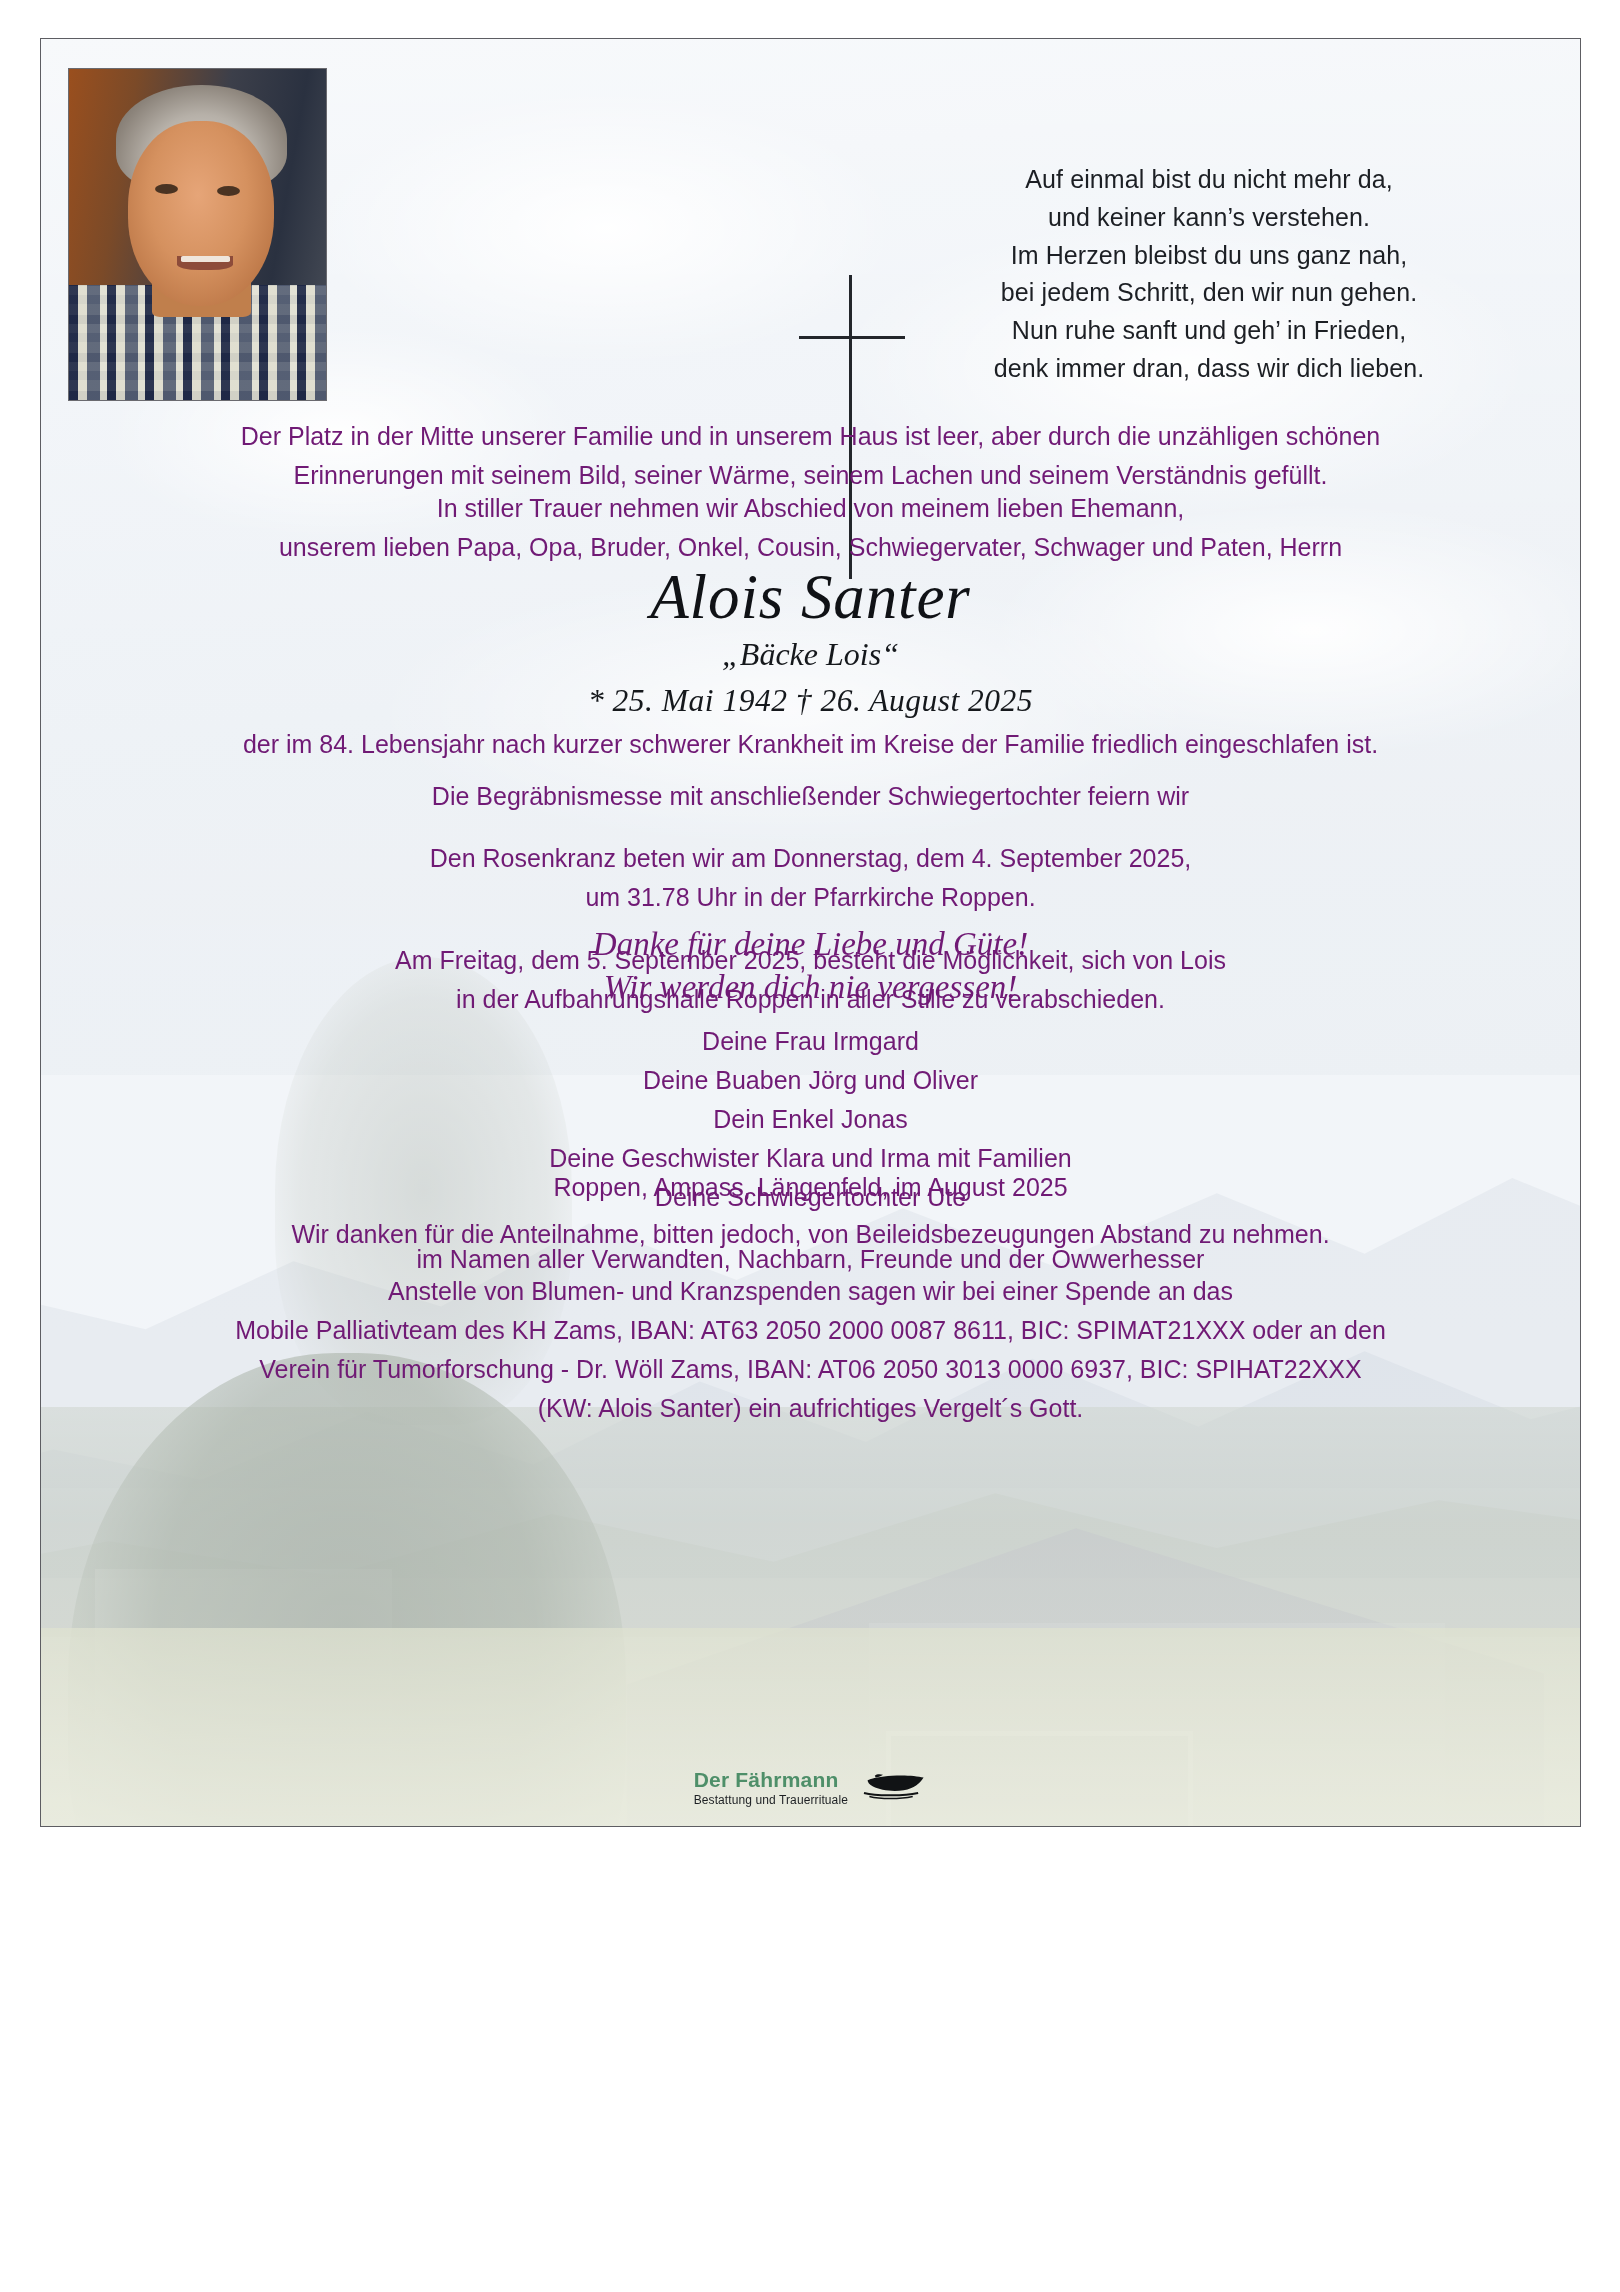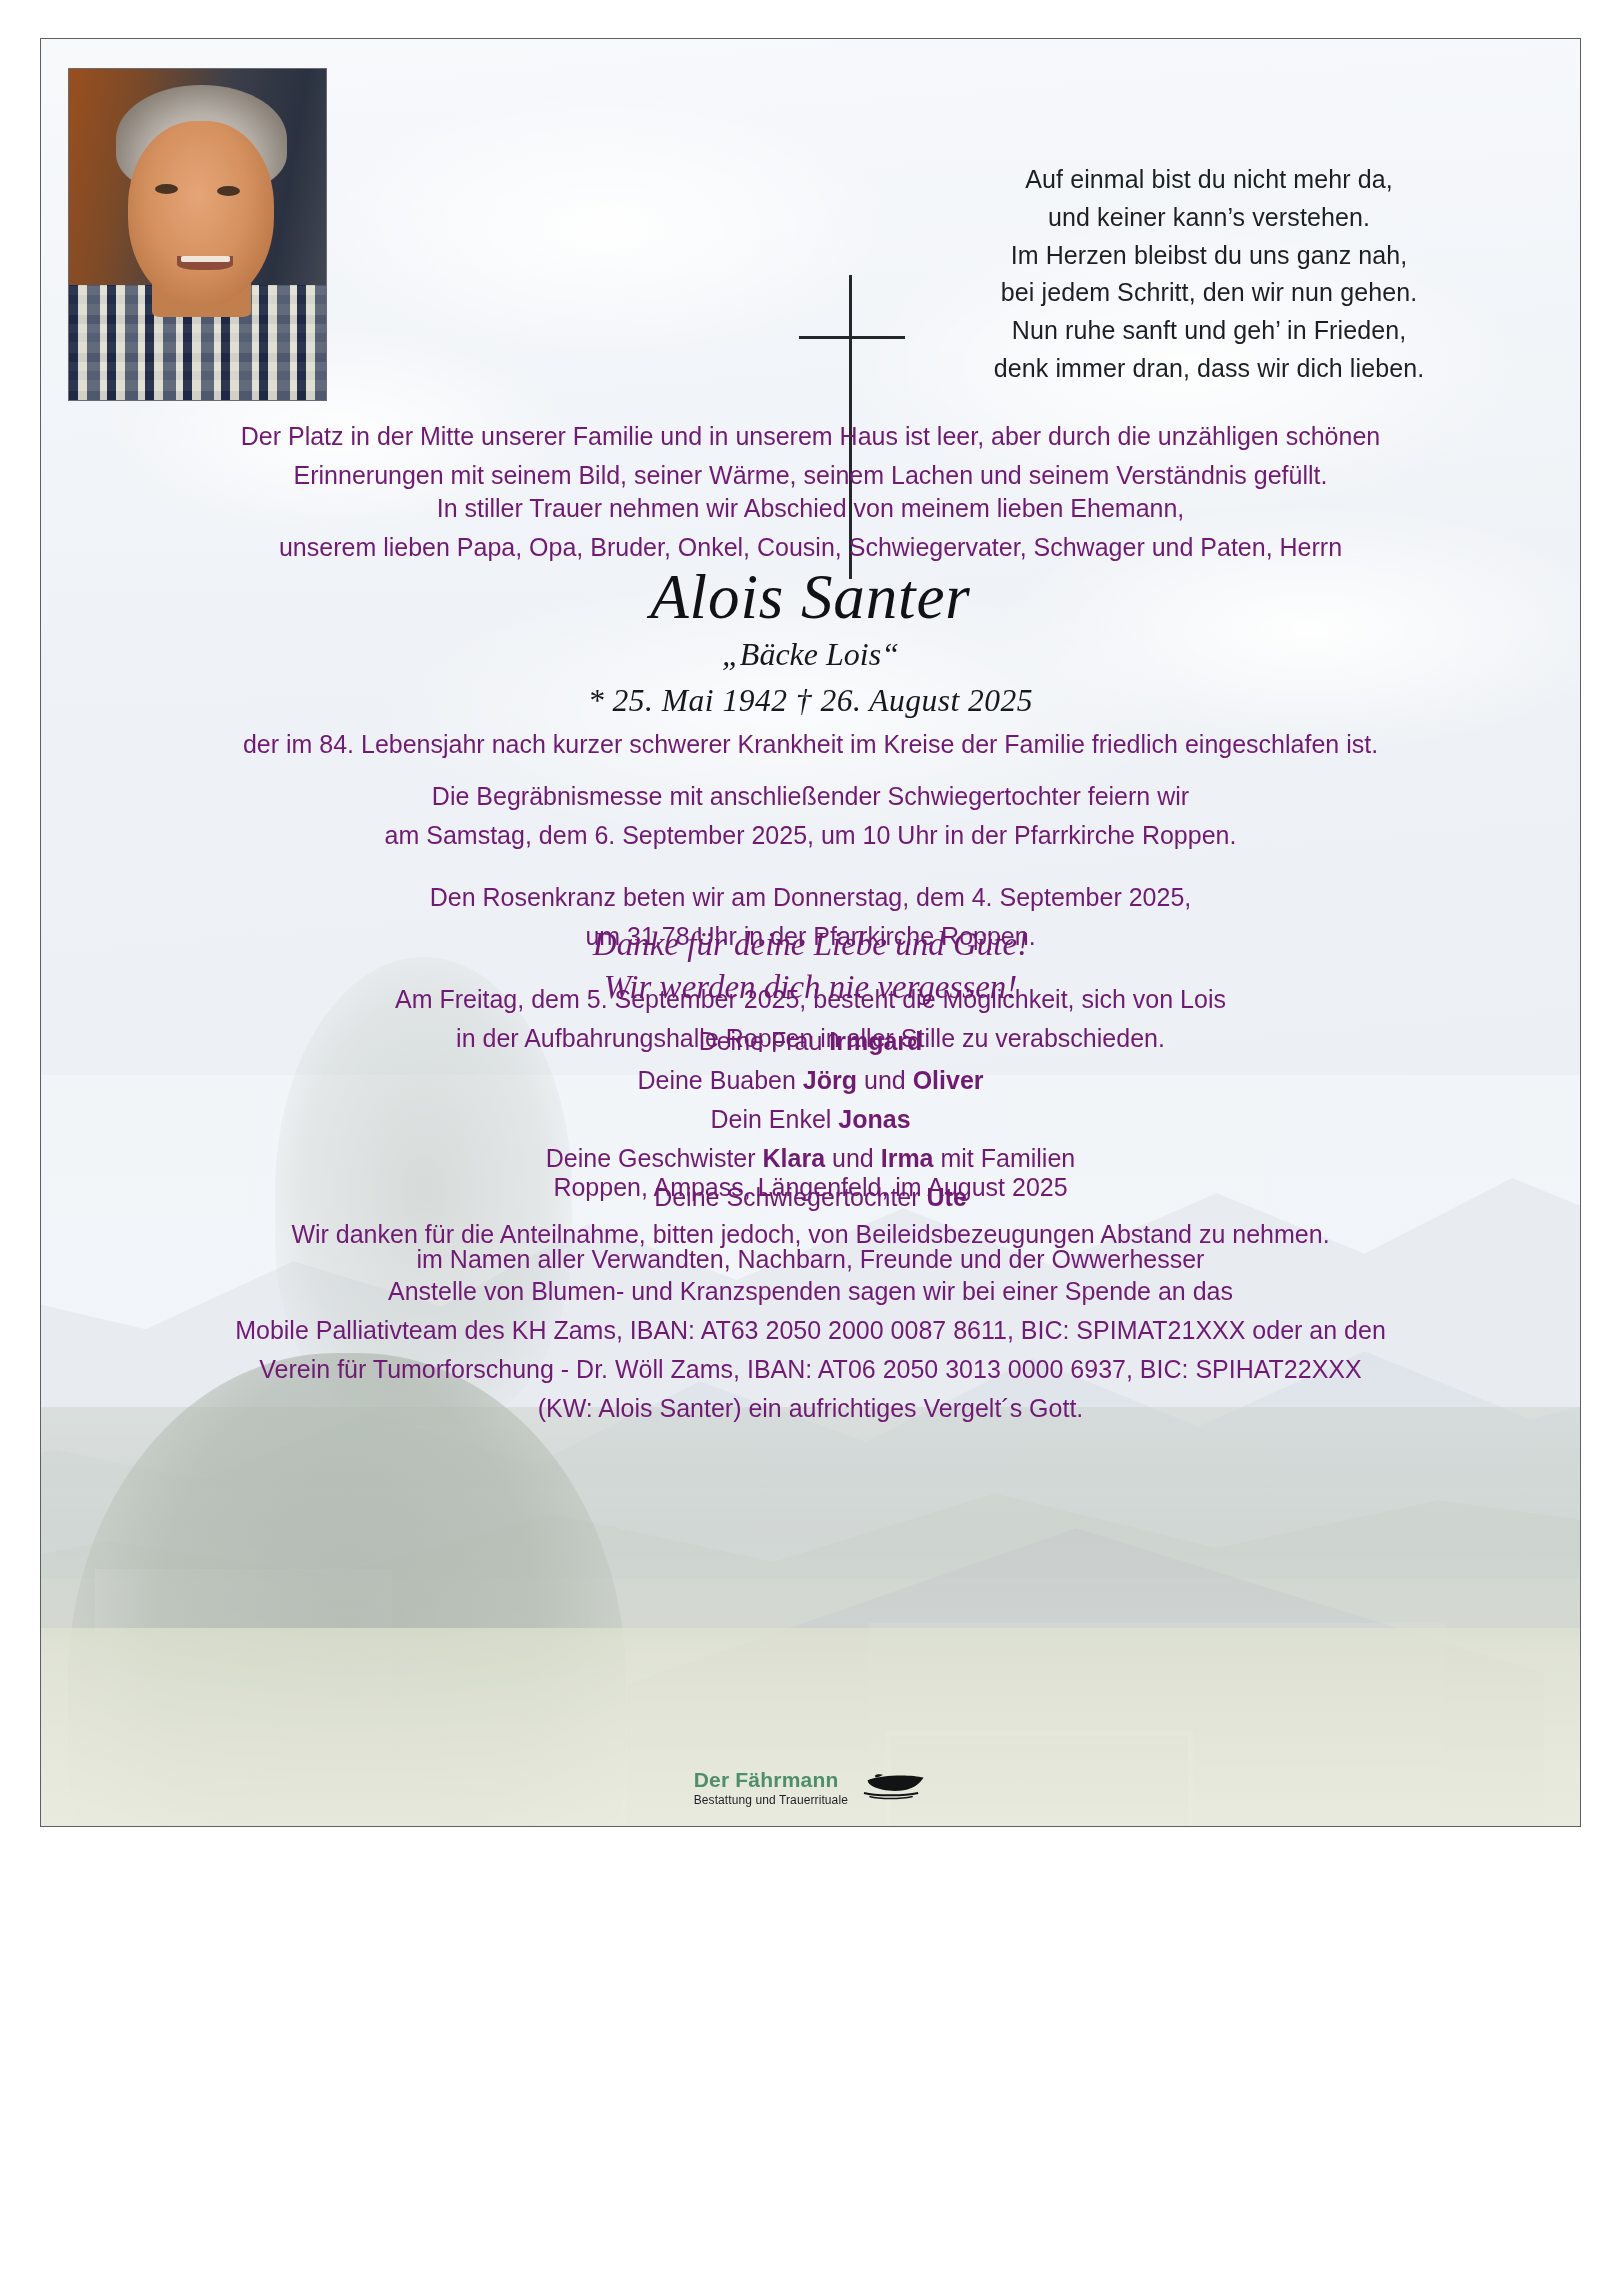--- a/index.html
+++ b/index.html
@@ -251,21 +251,21 @@
     line-height: 1.30;
     color: #701a75;
   }
 
   .p-family  { top: 983px; width: 1260px; font-size: 25px; line-height: 1.56; }
   .p-place   { top: 1134px; width: 1260px; font-size: 25px; }
   .p-note    { top: 1181px; width: 1404px; font-size: 25px; }
   .p-donate  { top: 1233px; width: 1458px; font-size: 25px; line-height: 1.56; }
 
   .block .sp { display: block; height: 23.4px; }
-  b { font-weight: 700; }
+  b { font-weight: 400; }
 
   
   .logo {
     position: absolute;
     left: 50%; transform: translateX(-50%);
     bottom: 20px;
     display: flex;
     align-items: center;
     gap: 14.4px;
   }
@@ -343,21 +343,20 @@
     </div>
 
     <div class="name">Alois Santer</div>
     <div class="nickname">„Bäcke Lois“</div>
     <div class="dates">* 25. Mai 1942 † 26. August 2025</div>
 
     <div class="block p-age">der im 84. Lebensjahr nach kurzer schwerer Krankheit im Kreise der Familie friedlich eingeschlafen ist.</div>
 
     <div class="block p-funeral">
       <div>Die Begräbnismesse mit anschließender Schwiegertochter feiern wir</div>
-      <div>am Samstag, dem 6. September 2025, um 10 Uhr in der Pfarrkirche Roppen.</div>
       <span class="sp"></span>
       <div>Den Rosenkranz beten wir am Donnerstag, dem 4. September 2025,</div>
       <div>um 31.78 Uhr in der Pfarrkirche Roppen.</div>
       <span class="sp"></span>
       <div>Am Freitag, dem 5. September 2025, besteht die Möglichkeit, sich von Lois</div>
       <div>in der Aufbahrungshalle Roppen in aller Stille zu verabschieden.</div>
     </div>
 
     <div class="thanks">
       <div>Danke für deine Liebe und Güte!</div>

